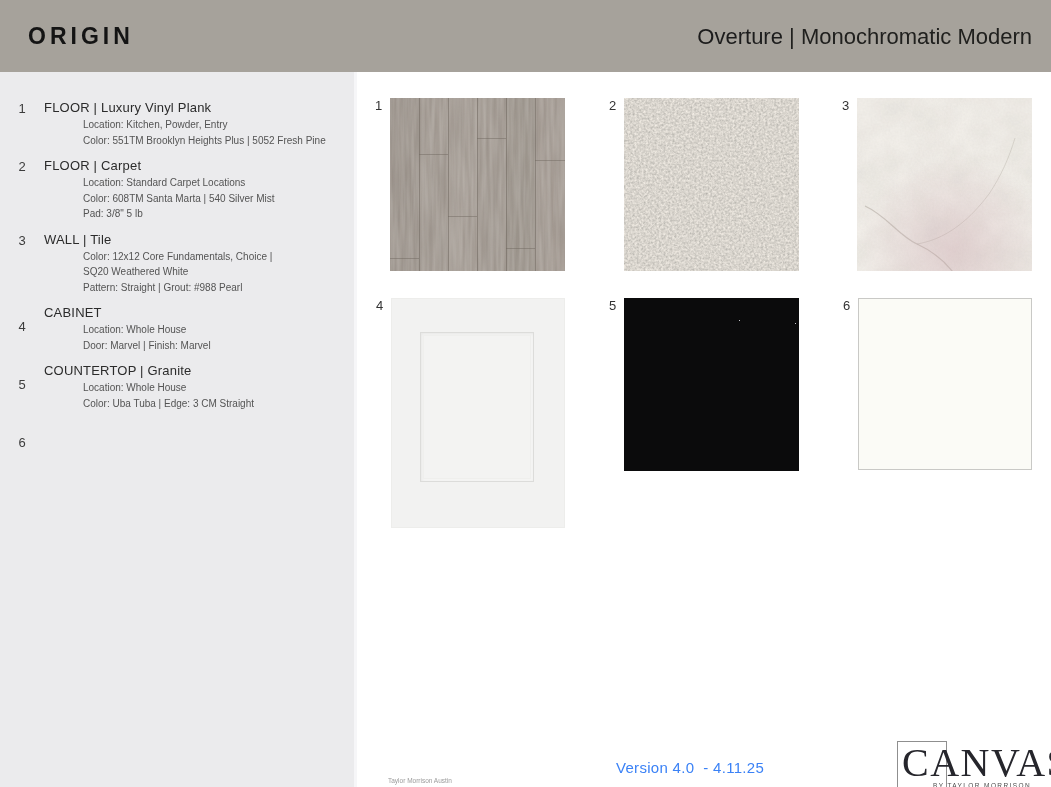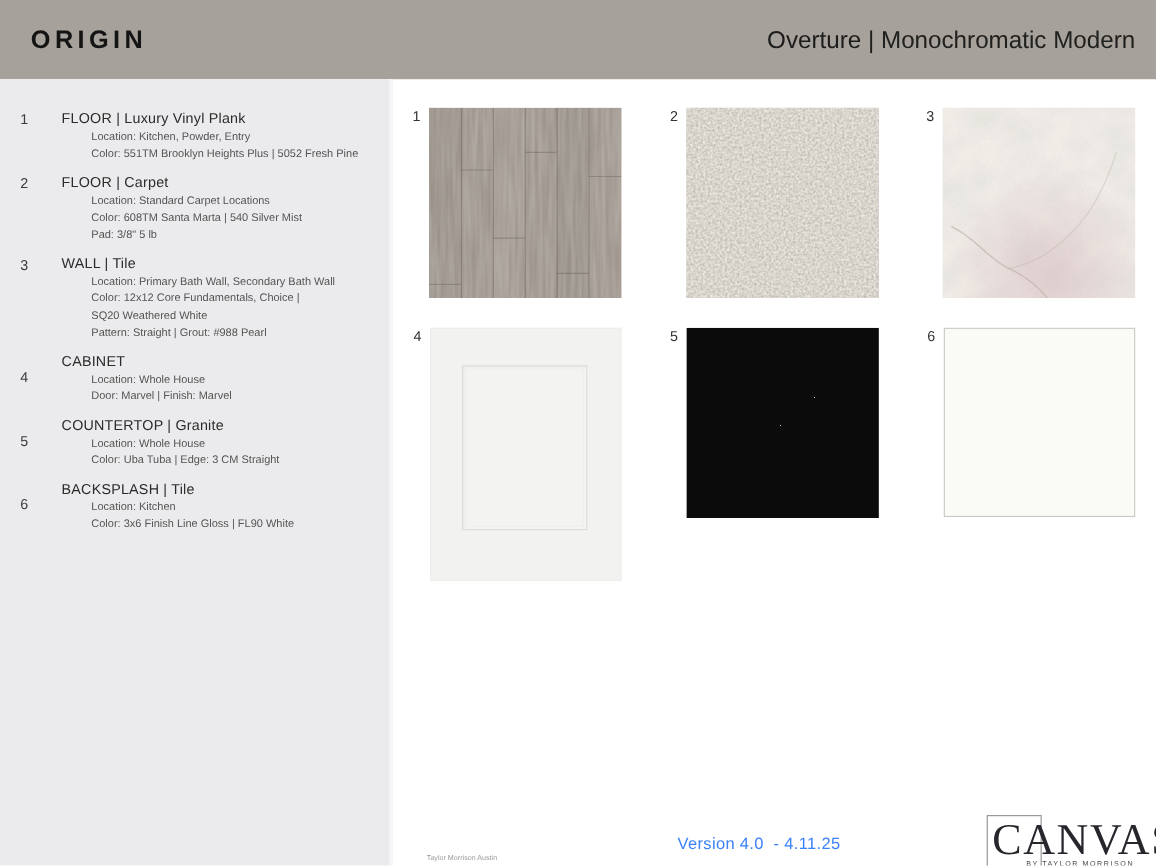--- a/index.html
+++ b/index.html
@@ -14,21 +14,21 @@
   .head-title .coll{font-weight:normal;}
   .head-title .sub{font-weight:normal;color:#20201e;}
 
   
   .sidebar{position:absolute;top:72px;left:0;width:357px;height:715px;background:#ebebed;
            box-sizing:border-box;padding:28px 10px 0 0;border-right:3px solid #f6f6f8;}
   .side-item{display:flex;margin-bottom:10px;}
   .si-num{flex:none;width:44px;text-align:center;font-size:13px;color:#3c3c3c;padding-top:1px;}
   .side-item:nth-child(n+4) .si-num{padding-top:14px;}
   .si-body{flex:1;}
-  .si-title{font-size:13px;color:#2b2b2b;margin:0 0 2px 12px;letter-spacing:0.2px;}
+  .si-title{font-size:13px;color:#2b2b2b;margin:0 0 2px 0;letter-spacing:0.2px;}
   .si-detail{font-size:10px;color:#545454;line-height:15.5px;padding-left:39px;}
 
   
   .swatch{position:absolute;}
   .sw-num{position:absolute;left:-15px;top:0;font-size:13px;color:#333;}
   #sw1{left:390px;top:98px;width:175px;height:173px;}
   #sw2{left:624px;top:98px;width:175px;height:173px;}
   #sw3{left:857px;top:98px;width:175px;height:173px;}
   #sw4{left:391px;top:298px;width:174px;height:230px;}
   #sw5{left:624px;top:298px;width:175px;height:173px;}
@@ -89,21 +89,20 @@
         <div class="si-detail">Location: Standard Carpet Locations</div>
         <div class="si-detail">Color: 608TM Santa Marta | 540 Silver Mist</div>
         <div class="si-detail">Pad: 3/8" 5 lb</div>
       </div>
     </div>
 
     <div class="side-item">
       <div class="si-num">3</div>
       <div class="si-body">
         <div class="si-title">WALL | Tile</div>
-        <div class="si-detail">Location: Primary Bath Wall, Secondary Bath Wall</div>
         <div class="si-detail">Color: 12x12 Core Fundamentals, Choice |</div>
         <div class="si-detail">SQ20 Weathered White</div>
         <div class="si-detail">Pattern: Straight | Grout: #988 Pearl</div>
       </div>
     </div>
 
     <div class="side-item">
       <div class="si-num">4</div>
       <div class="si-body">
         <div class="si-title">CABINET</div>
@@ -116,25 +115,20 @@
       <div class="si-num">5</div>
       <div class="si-body">
         <div class="si-title">COUNTERTOP | Granite</div>
         <div class="si-detail">Location: Whole House</div>
         <div class="si-detail">Color: Uba Tuba | Edge: 3 CM Straight</div>
       </div>
     </div>
 
     <div class="side-item">
       <div class="si-num">6</div>
-      <div class="si-body">
-        <div class="si-title">BACKSPLASH | Tile</div>
-        <div class="si-detail">Location: Kitchen</div>
-        <div class="si-detail">Color: 3x6 Finish Line Gloss | FL90 White</div>
-      </div>
     </div>
 
   </div>
 
   <div class="swatch" id="sw1">
     <span class="sw-num">1</span>
     <svg width="175" height="173" viewBox="0 0 175 173">
       <defs>
         <filter id="fWoodD" x="0%" y="0%" width="100%" height="100%">
           <feTurbulence type="fractalNoise" baseFrequency="0.22 0.018" numOctaves="3" seed="4" stitchTiles="stitch"></feTurbulence>

